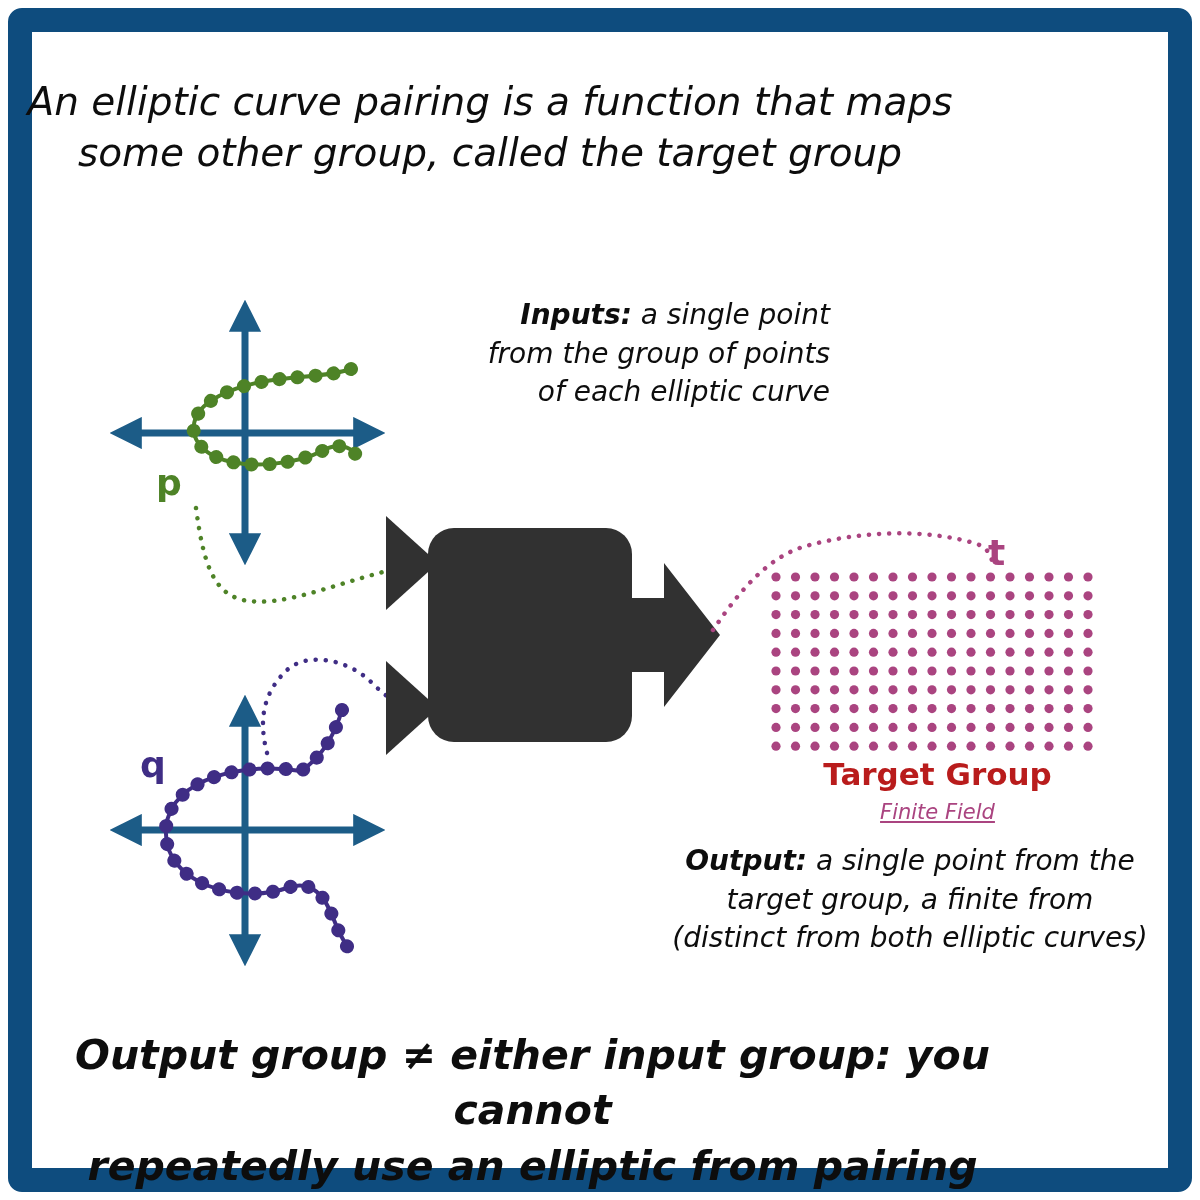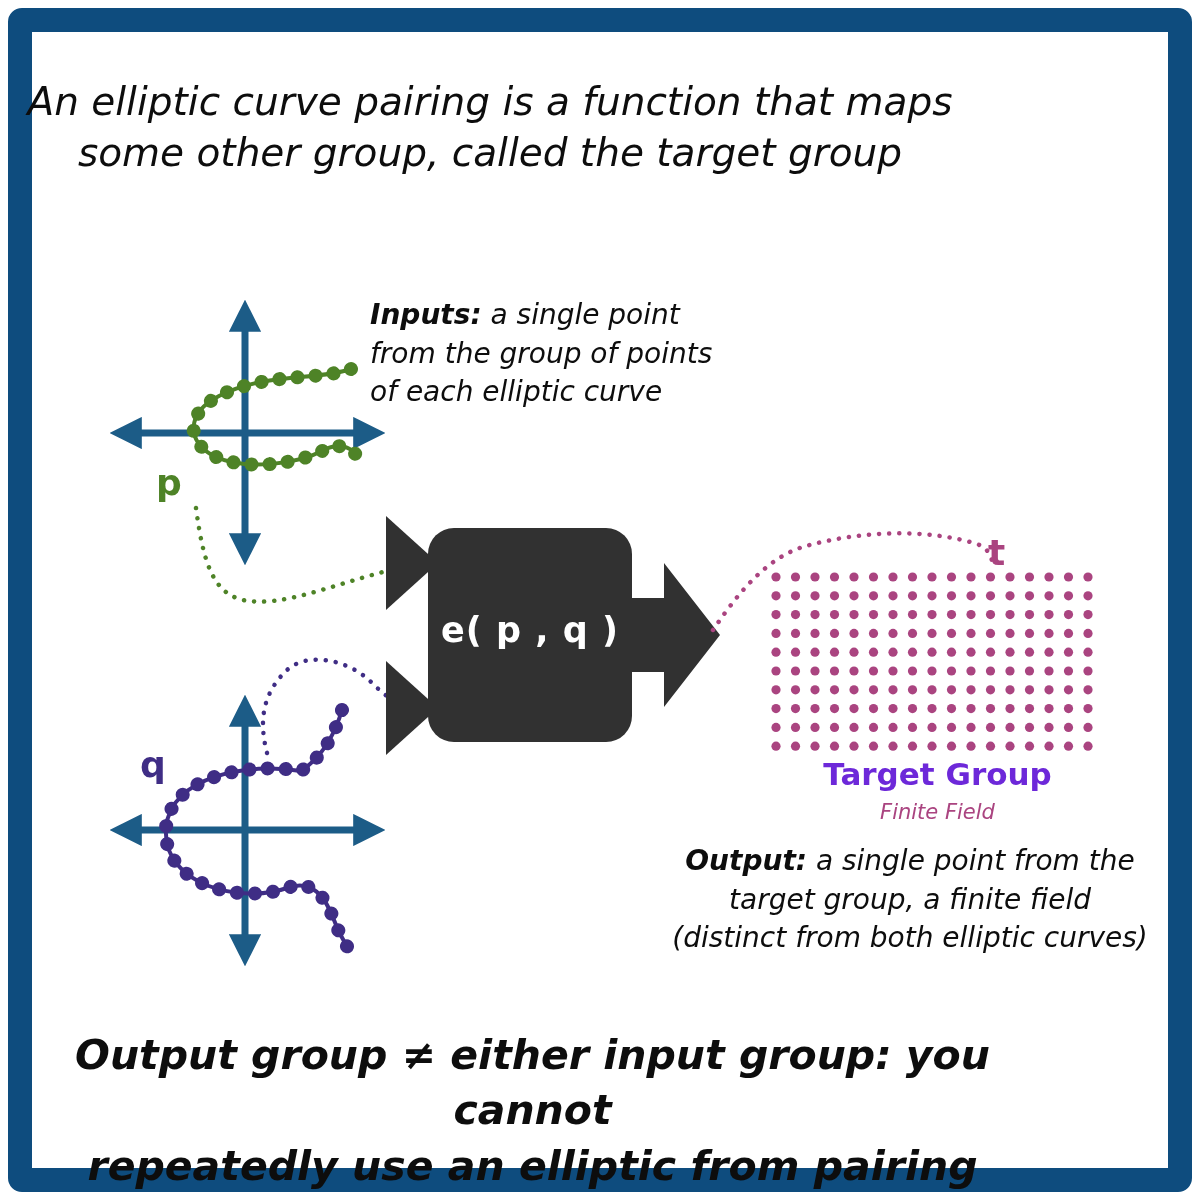--- a/index.html
+++ b/index.html
@@ -4,33 +4,33 @@
 <style>
   html,body{margin:0;padding:0;background:#ffffff;}
   #page{position:relative;width:1200px;height:1200px;background:#ffffff;overflow:hidden;
         font-family:"DejaVu Sans","Liberation Sans",sans-serif;}
   .frame{position:absolute;left:8px;top:8px;width:1136px;height:1136px;
          border:24px solid #0e4c7e;border-radius:14px;pointer-events:none;}
   .art{position:absolute;left:0;top:0;}
   .abs{position:absolute;}
   .title{top:76px;left:0;width:980px;text-align:center;font-style:italic;
          font-size:39px;line-height:1.32;color:#0d0d0d;}
-  .inputs{top:296px;left:370px;width:460px;text-align:left;font-style:italic;
+  .inputs{top:296px;left:370px;width:460px;text-align:right;font-style:italic;
           font-size:28px;line-height:1.38;color:#0d0d0d;}
   .inputs .lbl{font-weight:bold;}
   .axis-label{font-weight:bold;font-size:36px;}
   .p-label{left:156px;top:462px;color:#4e8327;}
   .q-label{left:140px;top:744px;color:#3f2d85;}
   .t-label{left:988px;top:532px;color:#aa4480;}
   .pairing-label{left:430px;top:610px;width:200px;text-align:center;
                  color:#ffffff;font-weight:bold;font-size:35px;letter-spacing:1px;}
   .tg-title{left:760px;top:756px;width:355px;text-align:center;
-            color:#6d28d9;font-weight:bold;font-size:31px;}
+            color:#b91c1c;font-weight:bold;font-size:31px;}
   .tg-sub{left:760px;top:800px;width:355px;text-align:center;
-          color:#aa4480;font-style:italic;font-size:21px;}
+          color:#aa4480;font-style:italic;font-size:21px;text-decoration:underline;}
   .output{top:842px;left:660px;width:500px;text-align:center;font-style:italic;
           font-size:28px;line-height:1.38;color:#0d0d0d;}
   .output .lbl{font-weight:bold;font-style:italic;}
   .footer{top:1028px;left:0;width:1065px;text-align:center;
           font-weight:bold;font-style:italic;font-size:41px;line-height:1.35;color:#0d0d0d;}
 </style>
 </head>
 <body>
 
 <div id="page">
@@ -260,30 +260,29 @@
       <span class="lbl">Inputs:</span><span> a single point</span>
     </div>
     <div>from the group of points</div>
     <div>of each elliptic curve</div>
   </div>
 
   <div class="abs axis-label p-label">p</div>
   <div class="abs axis-label q-label">q</div>
   <div class="abs axis-label t-label">t</div>
 
-  <div class="abs pairing-label">e( p , q )</div>
 
   <div class="abs tg-title">Target Group</div>
   <div class="abs tg-sub">Finite Field</div>
 
   <div class="abs output">
     <div>
       <span class="lbl">Output:</span><span> a single point from the</span>
     </div>
-    <div>target group, a finite field</div>
+    <div>target group, a finite from</div>
     <div>(distinct from both elliptic curves)</div>
   </div>
 
   <div class="abs footer">
     <div>Output group ≠ either input group: you cannot</div>
     <div>repeatedly use an elliptic from pairing</div>
   </div>
 </div>
 
 </body></html>

